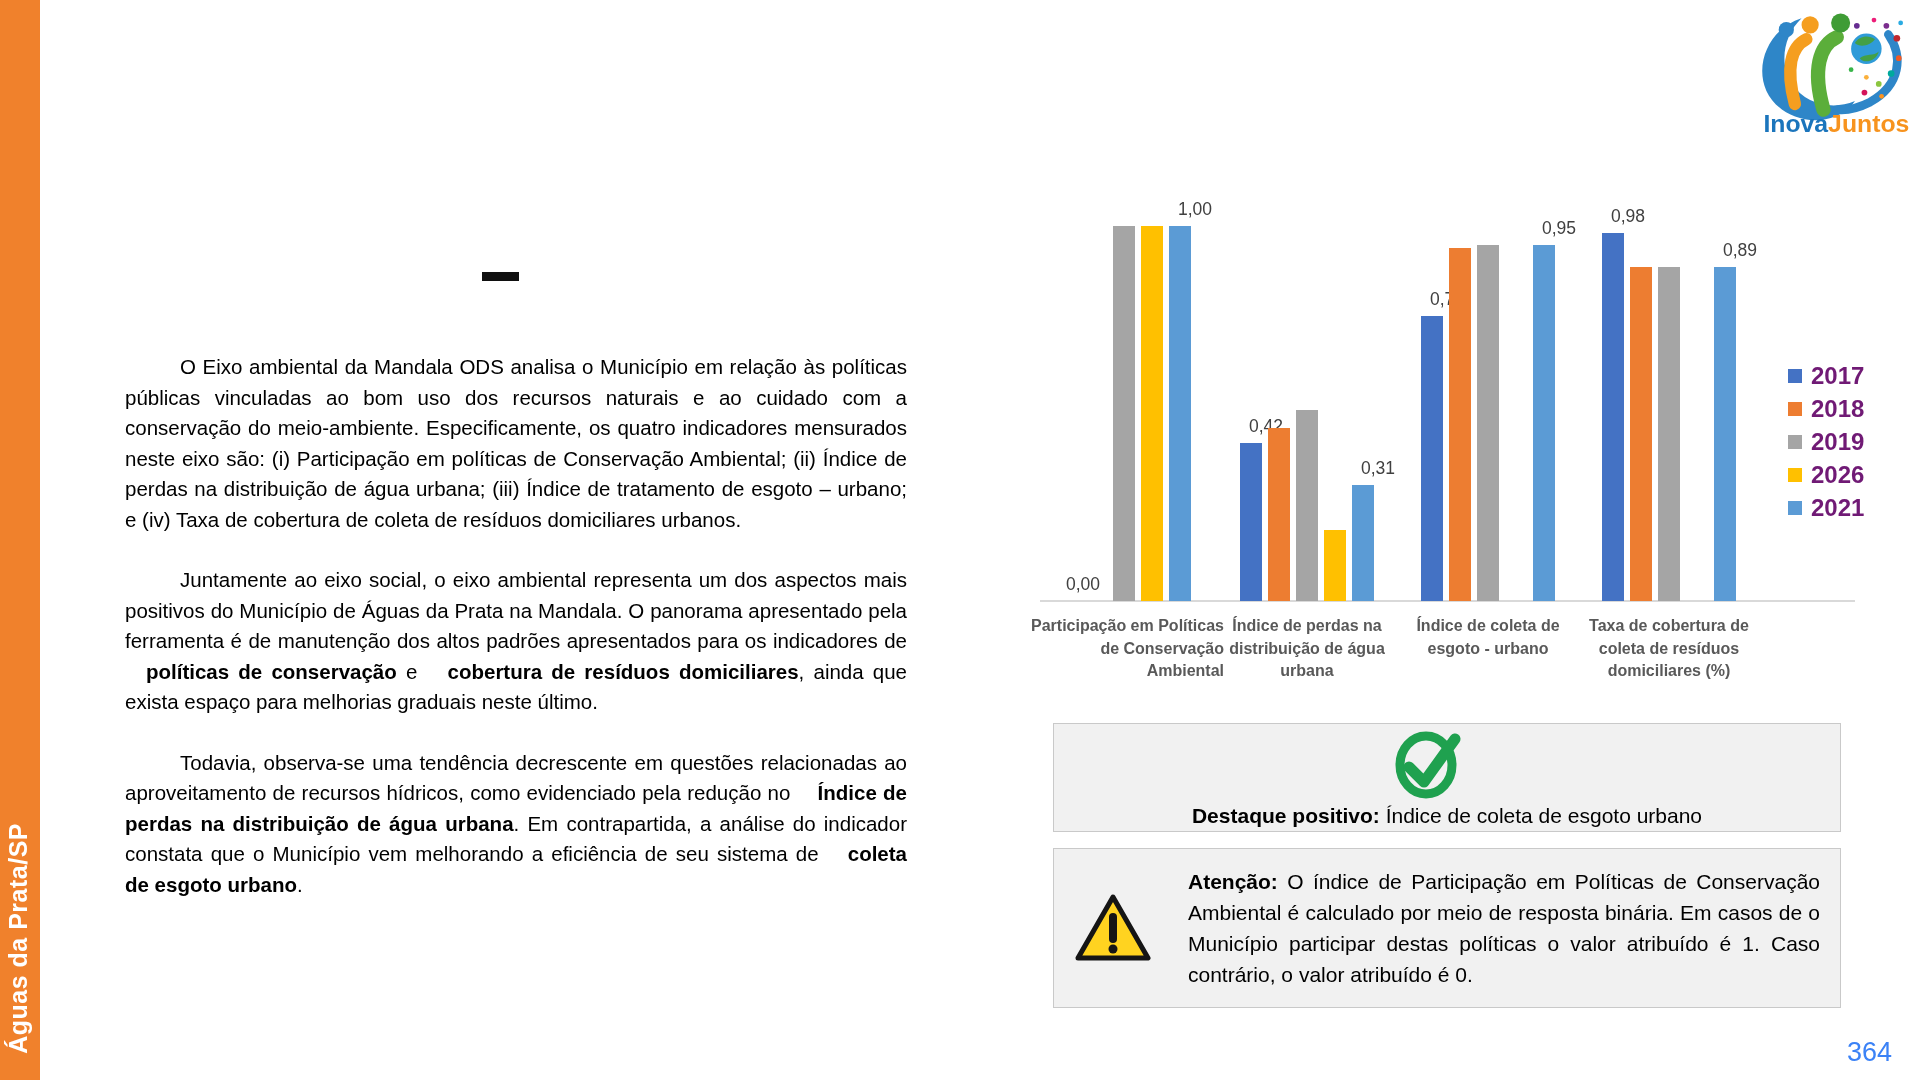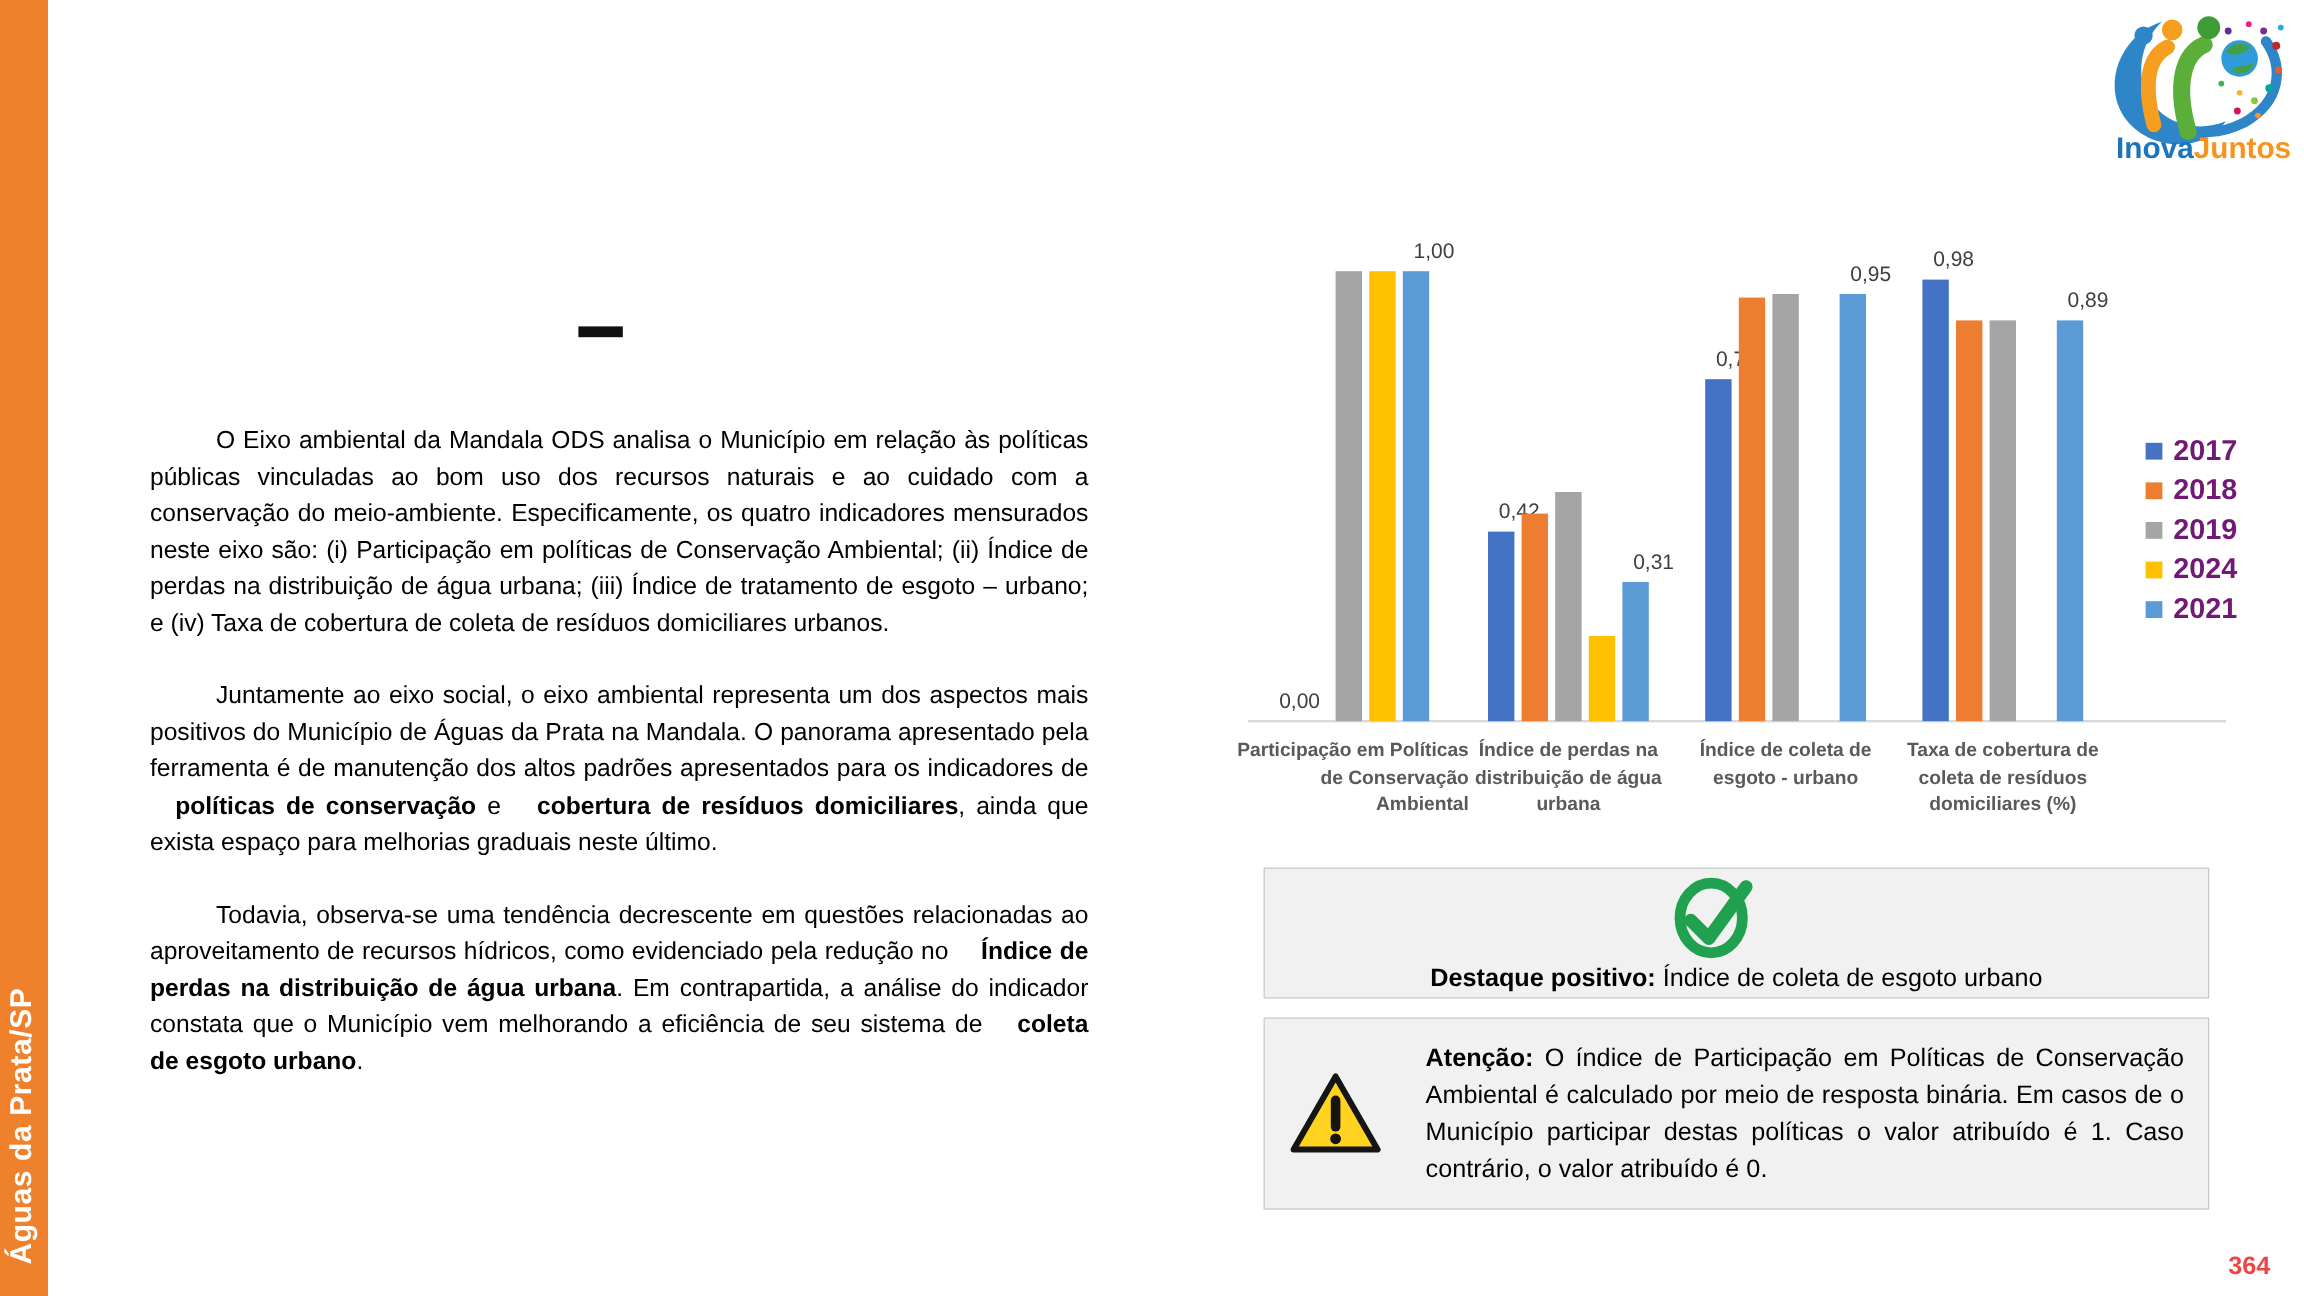--- a/index.html
+++ b/index.html
@@ -40,21 +40,21 @@
 
   
   .callout{position:absolute;background:#F1F1F1;border:1px solid #C9C9C9;
         display:flex;align-items:center;box-sizing:border-box;padding:0 20px;}
   .callout-positive{left:1053px;top:723px;width:788px;height:109px;flex-direction:column;}
   .callout-warning{left:1053px;top:848px;width:788px;height:160px;}
   .callout-icon{flex:0 0 auto;margin-right:36px;}
   .callout-text{flex:1;font-size:21px;line-height:31px;}
   .callout-text.justified{text-align:justify;}
 
-  .page-number{position:absolute;right:28px;bottom:12px;font-size:21px;color:#ef4444;font-weight:bold;}
+  .page-number{position:absolute;right:28px;bottom:12px;font-size:27px;color:#3b82f6;}
 </style>
 </head>
 <body>
 
 <div class="page">
 
   <div class="sidebar">
     <div class="sidebar-label">Águas da Prata/SP</div>
   </div>
 
@@ -137,21 +137,21 @@
         <div class="legend-row">
           <div class="legend-swatch" style="background: rgb(237, 125, 49);"></div>
           <div class="legend-text">2018</div>
         </div>
         <div class="legend-row">
           <div class="legend-swatch" style="background: rgb(165, 165, 165);"></div>
           <div class="legend-text">2019</div>
         </div>
         <div class="legend-row">
           <div class="legend-swatch" style="background: rgb(255, 192, 0);"></div>
-          <div class="legend-text">2024</div>
+          <div class="legend-text">2026</div>
         </div>
         <div class="legend-row">
           <div class="legend-swatch" style="background: rgb(91, 155, 213);"></div>
           <div class="legend-text">2021</div>
         </div>
       </div>
   </div>
 
   <div class="callout callout-positive">
     <svg class="callout-icon" width="76" height="76" viewBox="0 0 76 76">

